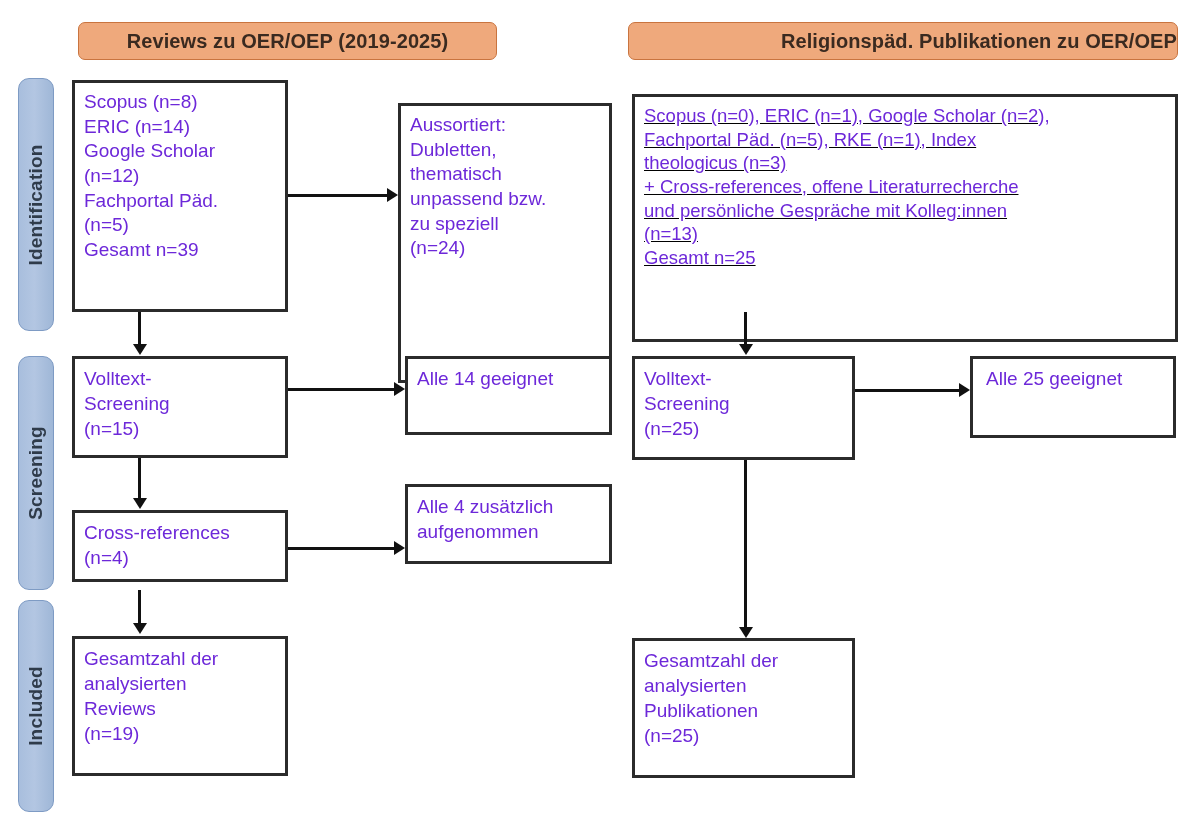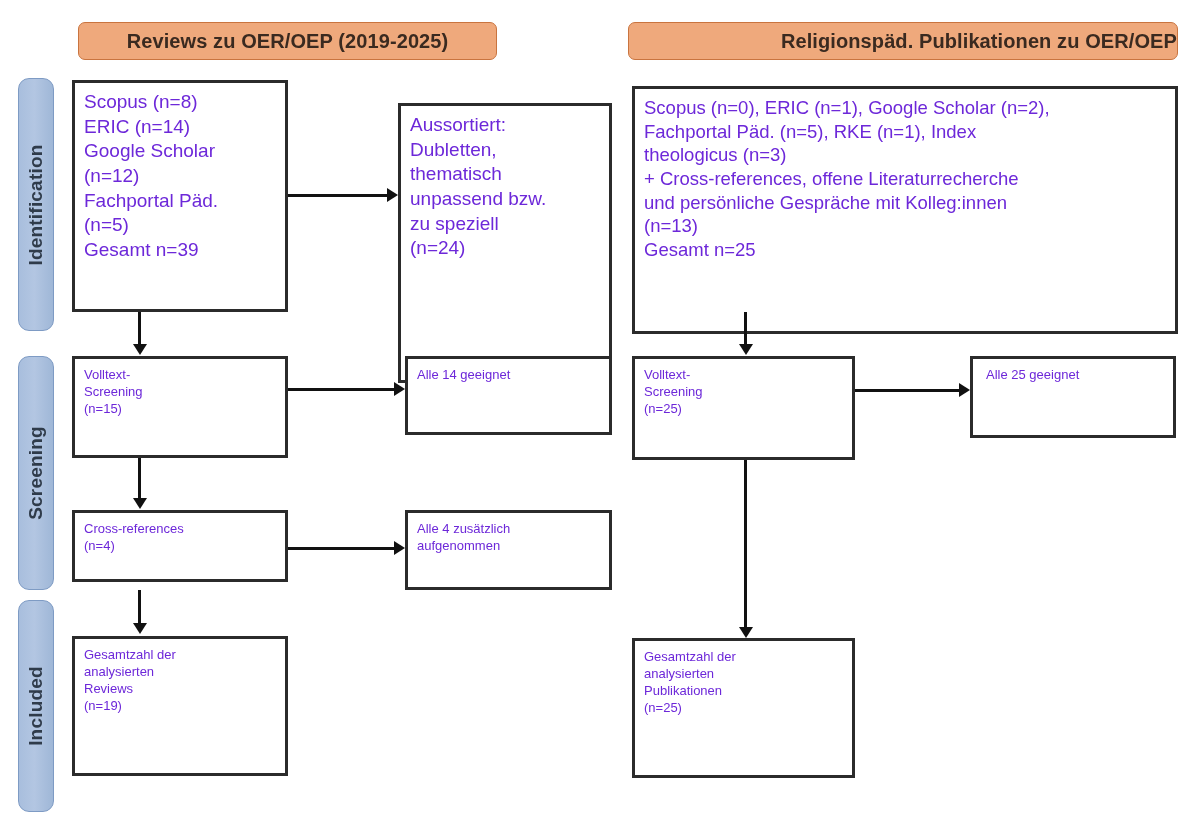--- a/index.html
+++ b/index.html
@@ -69,21 +69,21 @@
     overflow: hidden;
   }
   .box .box-text {
     font-size: 19px;
     line-height: 1.30;
     color: #6d28d9;
     white-space: pre-line;
     display: block;
   }
   .box.compact .box-text {
-    font-size: 13px;
+    font-size: 19px;
     line-height: 1.32;
   }
   .box.dense .box-text {
     font-size: 18.5px;
     line-height: 1.28;
   }
 
   
   .conn {
     position: absolute;
@@ -172,39 +172,39 @@
   <div class="arrowhead right" style="left:394px; top:382px;"></div>
 
   <div class="conn v" style="left:138px; top:458px; width:3px; height:41px;"></div>
   <div class="arrowhead down" style="left:133px; top:498px;"></div>
 
   <div class="box compact" style="left:72px; top:510px; width:216px; height:72px;">
     <span class="box-text">Cross-references
 (n=4)</span>
   </div>
 
-  <div class="box compact" style="left:405px; top:510px; width:207px; height:80px;">
+  <div class="box compact" style="left:405px; top:484px; width:207px; height:80px;">
     <span class="box-text">Alle 4 zusätzlich
 aufgenommen</span>
   </div>
 
   <div class="conn h" style="left:288px; top:547px; width:106px;"></div>
   <div class="arrowhead right" style="left:394px; top:541px;"></div>
 
   <div class="conn v" style="left:138px; top:590px; width:3px; height:34px;"></div>
   <div class="arrowhead down" style="left:133px; top:623px;"></div>
 
   <div class="box compact" style="left:72px; top:636px; width:216px; height:140px;">
     <span class="box-text">Gesamtzahl der
 analysierten
 Reviews
 (n=19)</span>
   </div>
 
-  <div class="box dense" style="left:632px; top:86px; width:546px; height:248px;">
+  <div class="box dense" style="left:632px; top:94px; width:546px; height:248px;text-decoration:underline;">
     <span class="box-text">Scopus (n=0), ERIC (n=1), Google Scholar (n=2),
 Fachportal Päd. (n=5), RKE (n=1), Index
 theologicus (n=3)
 + Cross-references, offene Literaturrecherche
 und persönliche Gespräche mit Kolleg:innen
 (n=13)
 Gesamt n=25</span>
   </div>
 
   <div class="conn v" style="left:744px; top:312px; width:3px; height:33px;"></div>

